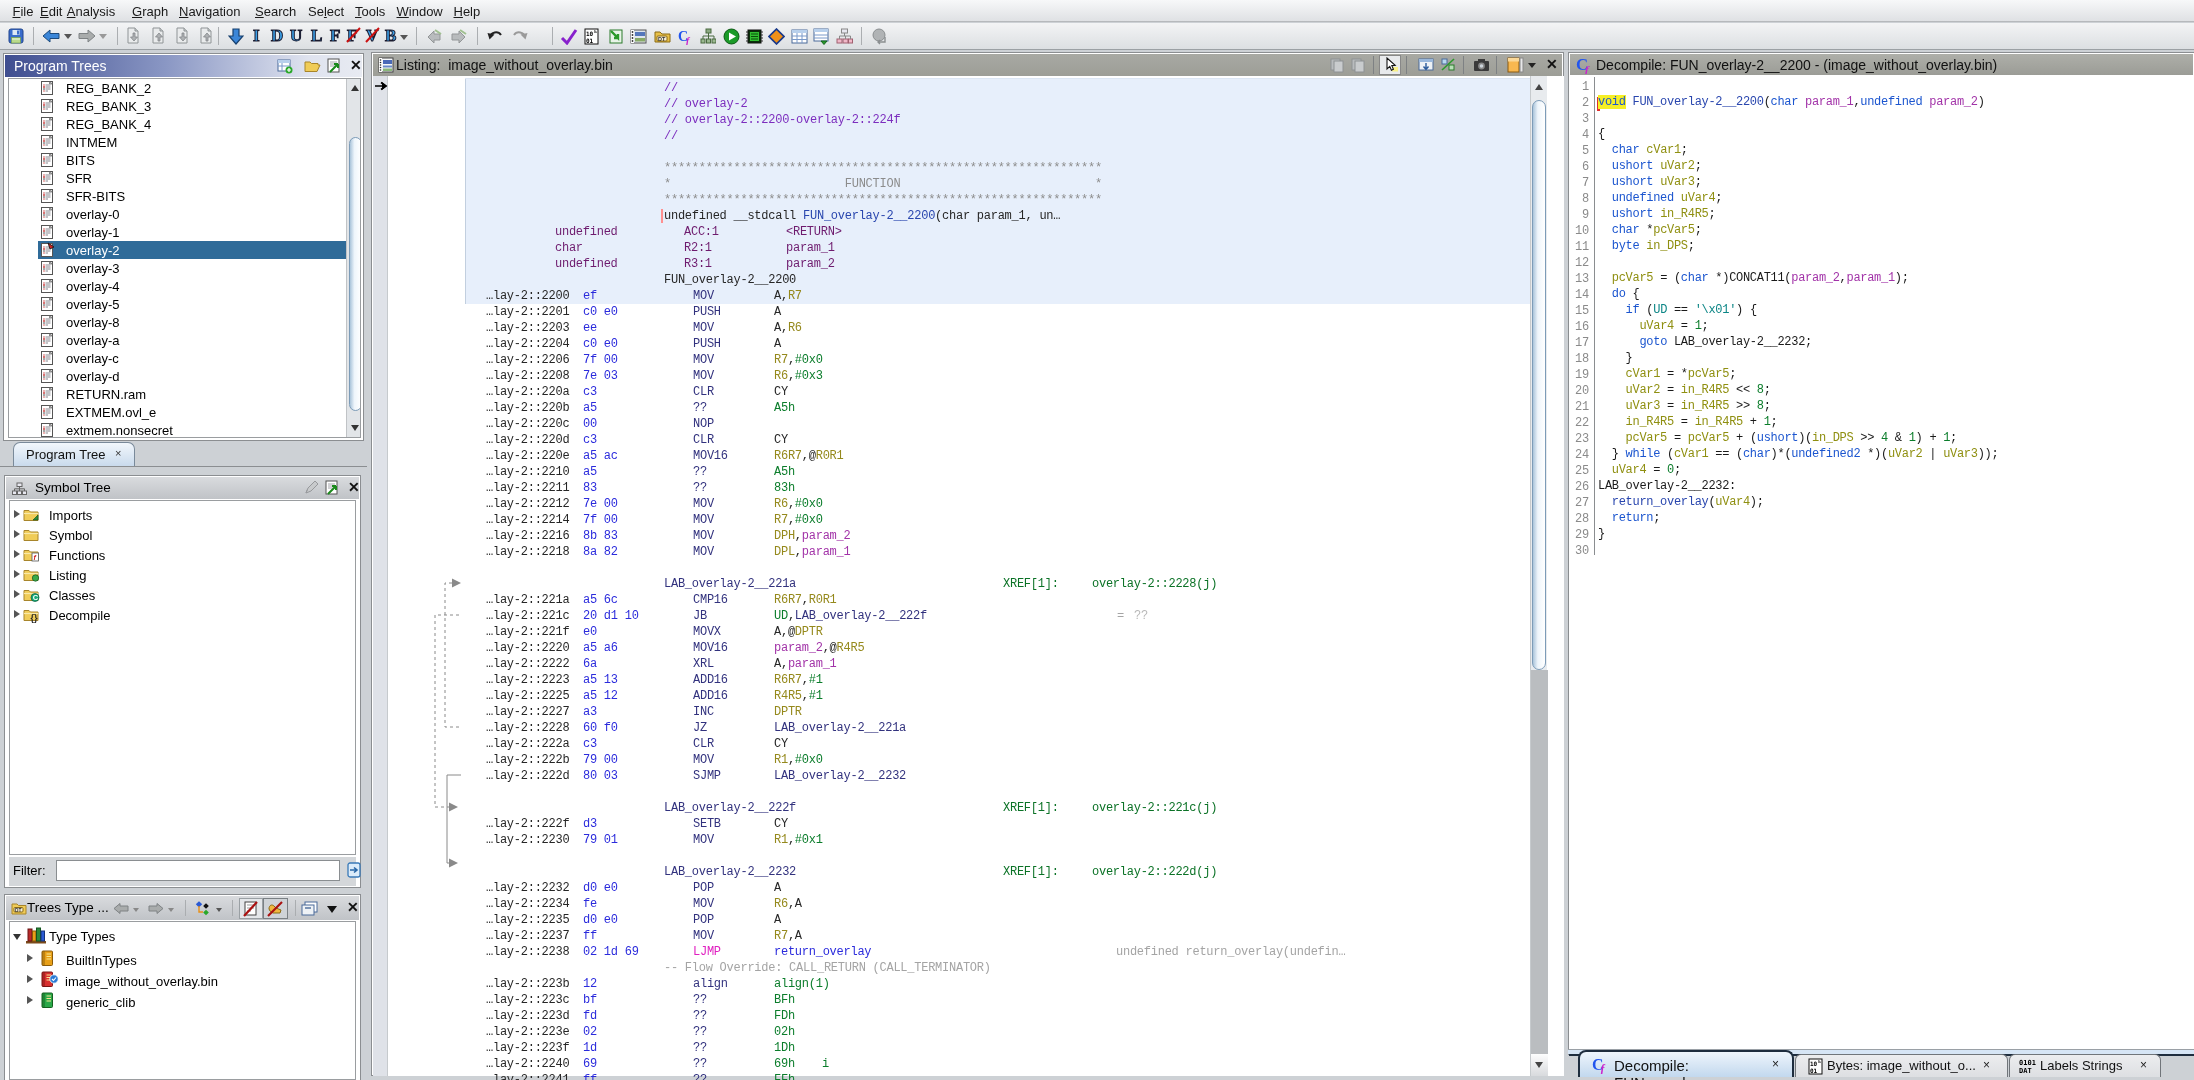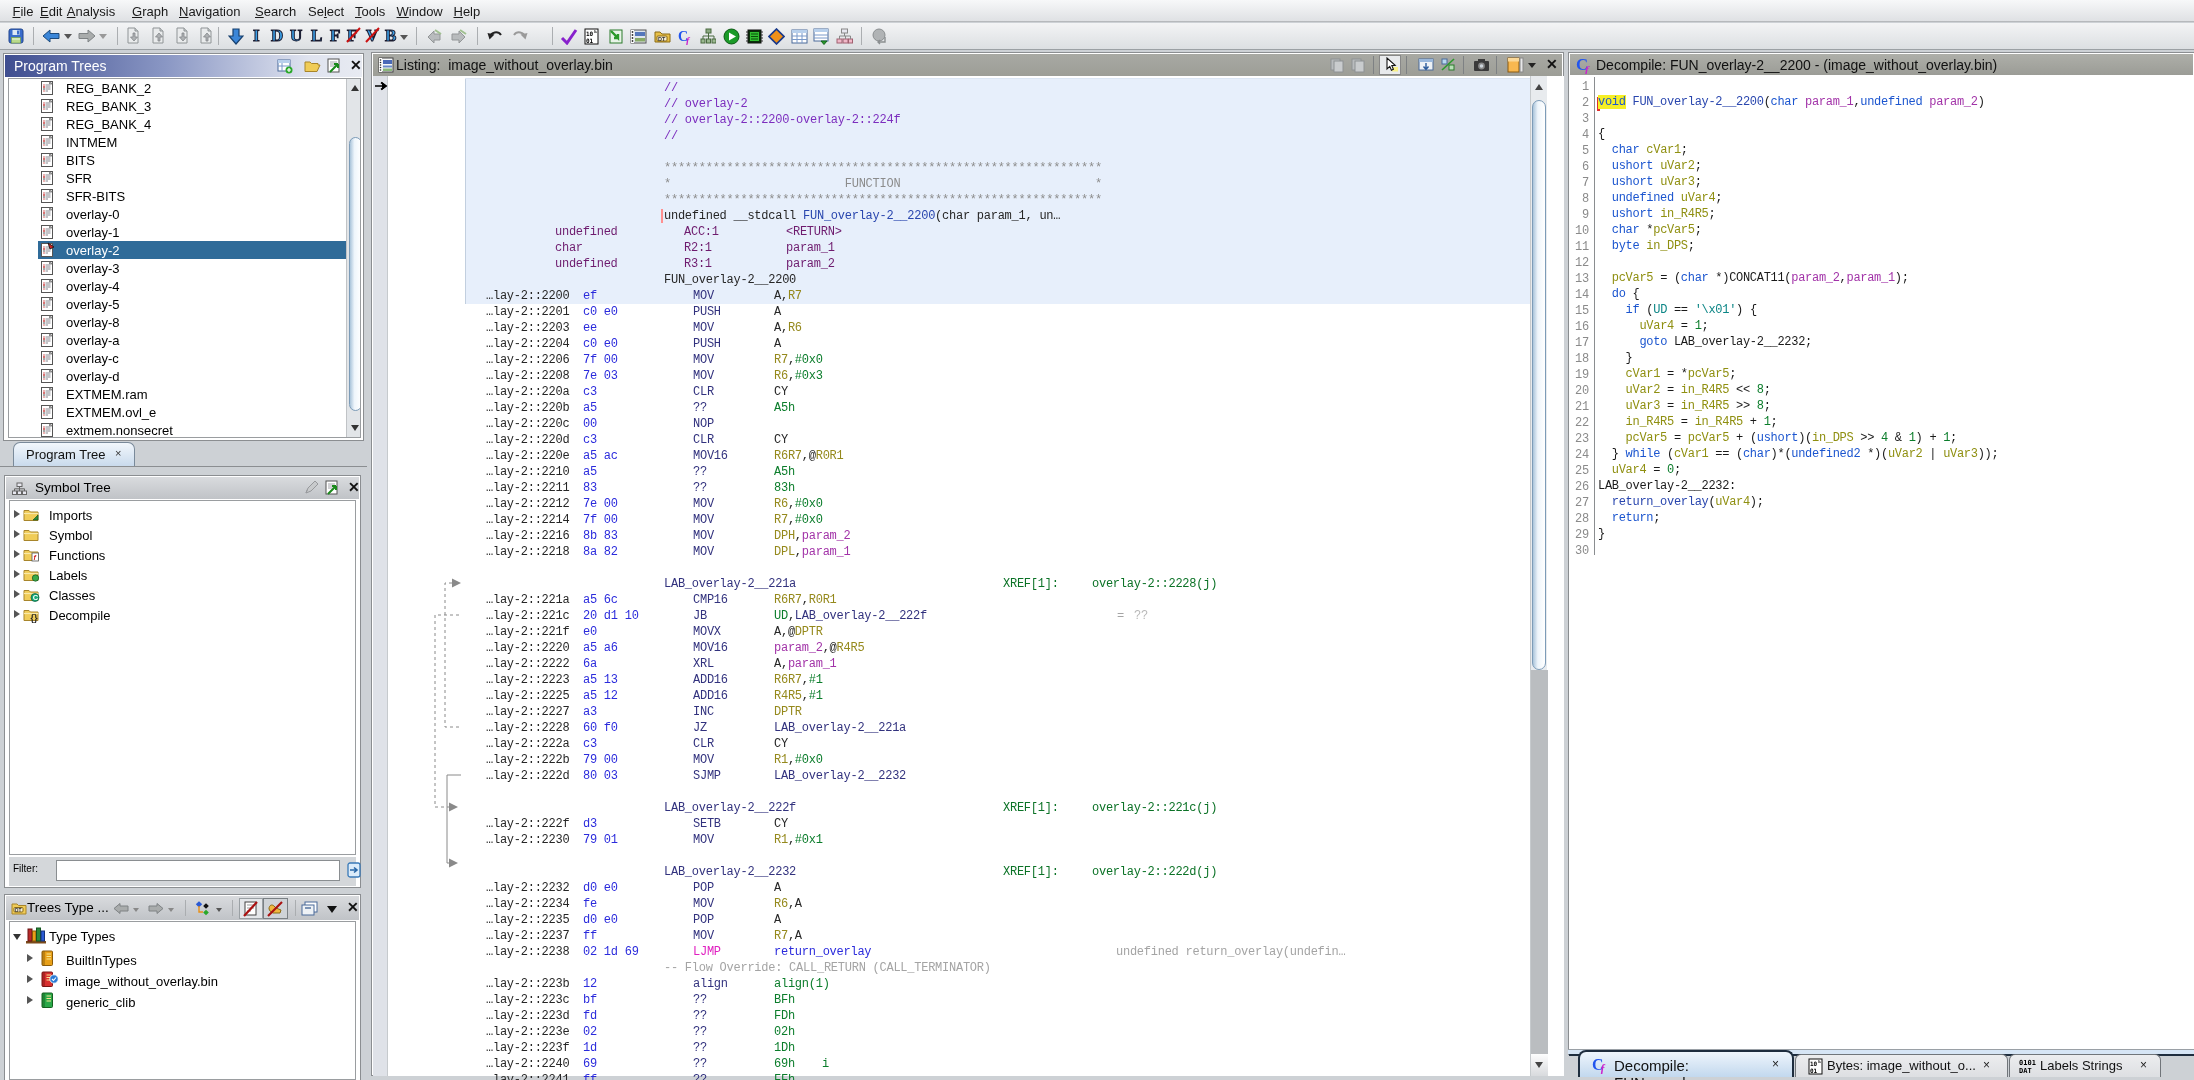--- a/index.html
+++ b/index.html
@@ -388,21 +388,21 @@
       </svg>
       <div class="trow" style="left:57px;top:290px;color:#000">overlay-d</div>
       <svg class="abs" style="left:30px;top:307px" width="16" height="16" viewBox="0 0 16 16">
         <rect x="2.5" y="1.5" width="11" height="13" fill="#fff" stroke="#555"></rect>
         <path d="M10.5 1.5 L13.5 4 L10.5 4 Z" fill="#bbb" stroke="#555" stroke-width="0.6"></path>
         <path d="M6.5 5 H11.5 M6.5 7 H11.5 M6.5 9 H11.5 M6.5 11 H9" stroke="#8a8a92" stroke-width="1.1"></path>
         <path d="M4.5 5 H5.5 M4.5 11 H5.5" stroke="#cc3333" stroke-width="1.6"></path>
         <circle cx="5" cy="7" r="1" fill="#cc4444"></circle>
         <circle cx="5" cy="9" r="1" fill="#888"></circle>
       </svg>
-      <div class="trow" style="left:57px;top:308px;color:#000">EXTMEM.ram</div>
+      <div class="trow" style="left:57px;top:308px;color:#000">RETURN.ram</div>
       <svg class="abs" style="left:30px;top:325px" width="16" height="16" viewBox="0 0 16 16">
         <rect x="2.5" y="1.5" width="11" height="13" fill="#fff" stroke="#555"></rect>
         <path d="M10.5 1.5 L13.5 4 L10.5 4 Z" fill="#bbb" stroke="#555" stroke-width="0.6"></path>
         <path d="M6.5 5 H11.5 M6.5 7 H11.5 M6.5 9 H11.5 M6.5 11 H9" stroke="#8a8a92" stroke-width="1.1"></path>
         <path d="M4.5 5 H5.5 M4.5 11 H5.5" stroke="#cc3333" stroke-width="1.6"></path>
         <circle cx="5" cy="7" r="1" fill="#cc4444"></circle>
         <circle cx="5" cy="9" r="1" fill="#888"></circle>
       </svg>
       <div class="trow" style="left:57px;top:326px;color:#000">EXTMEM.ovl_e</div>
       <svg class="abs" style="left:30px;top:343px" width="16" height="16" viewBox="0 0 16 16">
@@ -468,39 +468,39 @@
         <rect x="9" y="6" width="6.5" height="8" fill="#fff" stroke="#555" stroke-width="0.8"></rect>
         <text x="10.5" y="12.5" font-size="7" font-style="italic" font-weight="bold" fill="#cc2222">f</text>
       </svg>
       <div class="trow" style="left:39px;top:47px">Functions</div>
       <div class="arr" style="left:4px;top:69px;border-top:4.5px solid transparent;border-bottom:4.5px solid transparent;border-left:6px solid #555"></div>
       <svg class="abs" style="left:13px;top:66px" width="17" height="16" viewBox="0 0 17 16">
         <path d="M1 3.5 L6 3.5 L7.5 5 L15 5 L15 13.5 L1 13.5 Z" fill="#f0cc58" stroke="#a8852a"></path>
         <path d="M1 6.5 L15 6.5" stroke="#f8e8a8" stroke-width="1.2"></path>
         <circle cx="12.5" cy="11" r="3.2" fill="#3aaa4a" stroke="#14541e" stroke-width="0.7"></circle>
       </svg>
-      <div class="trow" style="left:39px;top:67px">Labels</div>
+      <div class="trow" style="left:39px;top:67px">Listing</div>
       <div class="arr" style="left:4px;top:89px;border-top:4.5px solid transparent;border-bottom:4.5px solid transparent;border-left:6px solid #555"></div>
       <svg class="abs" style="left:13px;top:86px" width="17" height="16" viewBox="0 0 17 16">
         <path d="M1 3.5 L6 3.5 L7.5 5 L15 5 L15 13.5 L1 13.5 Z" fill="#f0cc58" stroke="#a8852a"></path>
         <path d="M1 6.5 L15 6.5" stroke="#f8e8a8" stroke-width="1.2"></path>
         <circle cx="12" cy="10.5" r="4" fill="#18a878" stroke="#0a5a3a" stroke-width="0.7"></circle>
         <text x="9.8" y="13.3" font-size="7.5" font-weight="bold" fill="#fff">C</text>
       </svg>
       <div class="trow" style="left:39px;top:87px">Classes</div>
       <div class="arr" style="left:4px;top:109px;border-top:4.5px solid transparent;border-bottom:4.5px solid transparent;border-left:6px solid #555"></div>
       <svg class="abs" style="left:13px;top:106px" width="17" height="16" viewBox="0 0 17 16">
         <path d="M1 3.5 L6 3.5 L7.5 5 L15 5 L15 13.5 L1 13.5 Z" fill="#f0cc58" stroke="#a8852a"></path>
         <path d="M1 6.5 L15 6.5" stroke="#f8e8a8" stroke-width="1.2"></path>
         <text x="7.5" y="14" font-size="9" font-weight="bold" fill="#222">{}</text>
       </svg>
       <div class="trow" style="left:39px;top:107px">Decompile</div>
     </div>
     <div class="abs" style="left:4px;top:381px;width:347px;height:29px;background:#d4d7da">
-      <span style="position:absolute;left:4px;top:6px;font-size:10px">Filter:</span>
+      <span style="position:absolute;left:4px;top:6px;font-size:13px">Filter:</span>
       <div class="abs" style="left:47px;top:3px;width:284px;height:21px;background:#fff;border:1px solid #8a8e91"></div>
       <svg class="abs" style="left:337px;top:5px" width="17" height="17" viewBox="0 0 17 17">
         <rect x="2" y="1" width="12" height="14" rx="2" fill="#dcecfa" stroke="#3a7ab8" stroke-width="1.3"></rect>
         <path d="M4 8 L10 8 M8 5.5 L11 8 L8 10.5" stroke="#2a68a8" stroke-width="1.6" fill="none"></path>
       </svg>
     </div>
   </div>
 <div class="panel" style="left:4px;top:894px;width:357px;height:186px;border-bottom:none">
     <div class="ptitle lighttitle" style="height:24px">
       <span style="position:absolute;left:21px;top:4px;font-size:13.5px">Trees Type ...</span>

